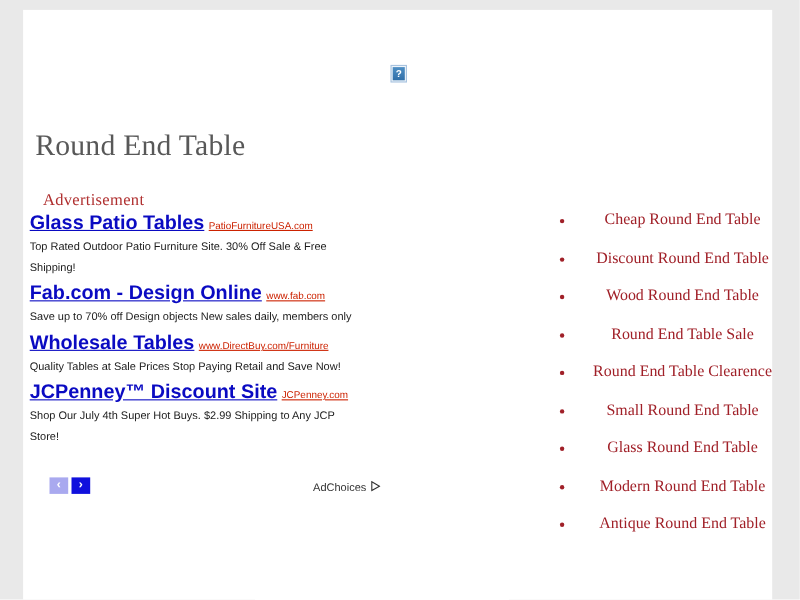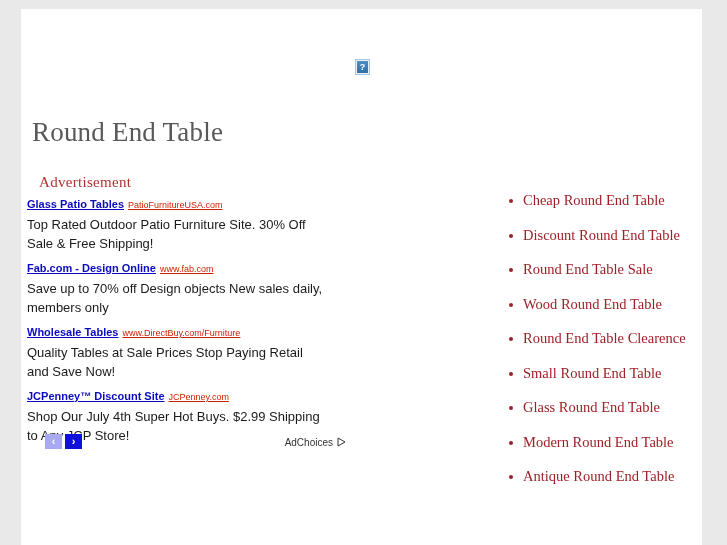--- a/index.html
+++ b/index.html
@@ -95,37 +95,37 @@
     margin: 0 0 5px 0;
     padding: 0 0 0 3px;
   }
   .ad-headline-row {
     white-space: nowrap;
     line-height: 17px;
     margin-bottom: 1px;
   }
   .ad-headline {
     font-family: "Liberation Sans", sans-serif;
-    font-size: 11px;
+    font-size: 18px;
     font-weight: bold;
     color: #0a0ac2;
     text-decoration: underline;
     cursor: pointer;
   }
   .ad-url {
     font-family: "Liberation Sans", sans-serif;
     font-size: 9px;
     color: #cc2200;
     text-decoration: underline;
     margin-left: 4px;
     cursor: pointer;
   }
   .ad-desc {
     font-family: "Liberation Sans", sans-serif;
-    font-size: 13px;
+    font-size: 10px;
     line-height: 19px;
     color: #1b1b1b;
     width: 300px;
     margin: 0;
   }
 
   
   .ad-footer {
     position: absolute;
     left: 3px;
@@ -175,20 +175,21 @@
 
   
   .keyword-list {
     position: absolute;
     left: 477px;
     top: 180px;
     margin: 0;
     padding: 0;
     list-style: none;
     width: 220px;
+    text-align: center;
   }
   .keyword-item {
     position: relative;
     padding-left: 25px;
     margin: 0 0 12px 0;
     height: 22.5px;
     font-family: "Liberation Serif", serif;
     font-size: 14.5px;
     line-height: 22.5px;
     color: #a02028;
@@ -264,22 +265,22 @@
           <svg width="9" height="10" viewBox="0 0 9 10">
             <polygon points="1,1 8,5 1,9" fill="#ffffff" stroke="#333333" stroke-width="1"></polygon>
           </svg>
         </span>
       </div>
     </div>
 
     <ul class="keyword-list">
       <li class="keyword-item">Cheap Round End Table</li>
       <li class="keyword-item">Discount Round End Table</li>
+      <li class="keyword-item">Wood Round End Table</li>
       <li class="keyword-item">Round End Table Sale</li>
-      <li class="keyword-item">Wood Round End Table</li>
       <li class="keyword-item">Round End Table Clearence</li>
       <li class="keyword-item">Small Round End Table</li>
       <li class="keyword-item">Glass Round End Table</li>
       <li class="keyword-item">Modern Round End Table</li>
       <li class="keyword-item">Antique Round End Table</li>
     </ul>
 
   </div>
 </div>
 

